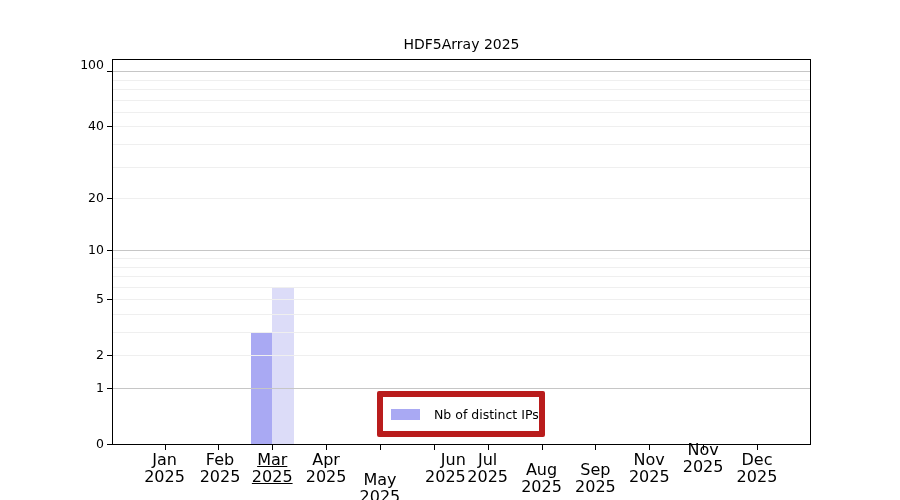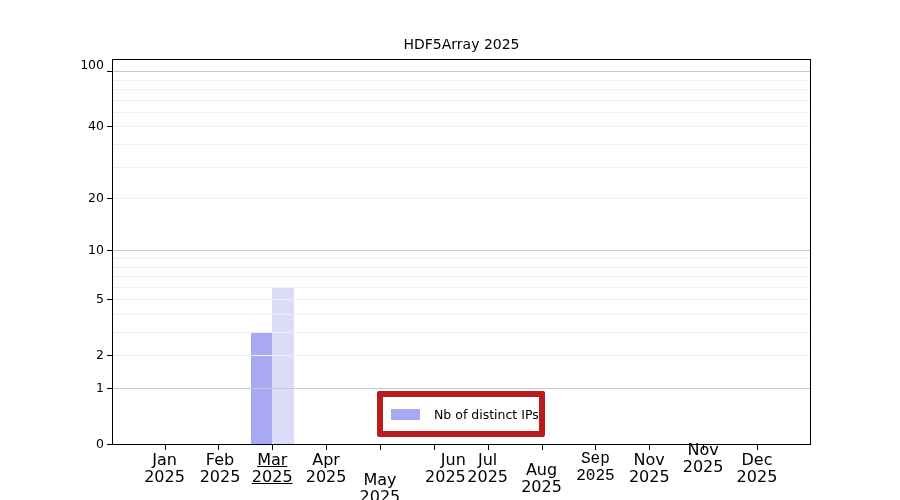--- a/index.html
+++ b/index.html
@@ -170,21 +170,21 @@
       <div class="xtick-label" style="left: 455.66px; top: 451px;">
         <div>Jul</div>
         <div>2025</div>
       </div>
       <div class="xtick-mark" style="left: 541.52px; top: 444px;"></div>
       <div class="xtick-label" style="left: 509.52px; top: 461px;">
         <div>Aug</div>
         <div>2025</div>
       </div>
       <div class="xtick-mark" style="left: 595.38px; top: 444px;"></div>
-      <div class="xtick-label" style="left: 563.38px; top: 451px; font-family: Liberation Mono, monospace;">
+      <div class="xtick-label" style="left: 563.38px; top: 461px;">
         <div>Sep</div>
         <div>2025</div>
       </div>
       <div class="xtick-mark" style="left: 649.24px; top: 444px;"></div>
       <div class="xtick-label" style="left: 617.24px; top: 451px;">
         <div>Nov</div>
         <div>2025</div>
       </div>
       <div class="xtick-mark" style="left: 703.1px; top: 444px;"></div>
       <div class="xtick-label" style="left: 671.1px; top: 441px;">

